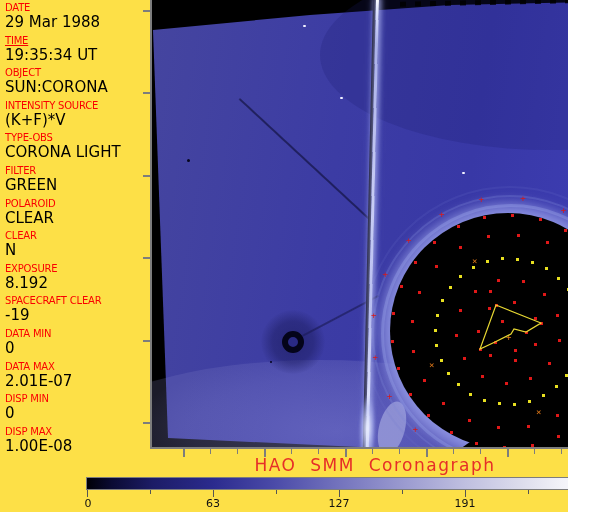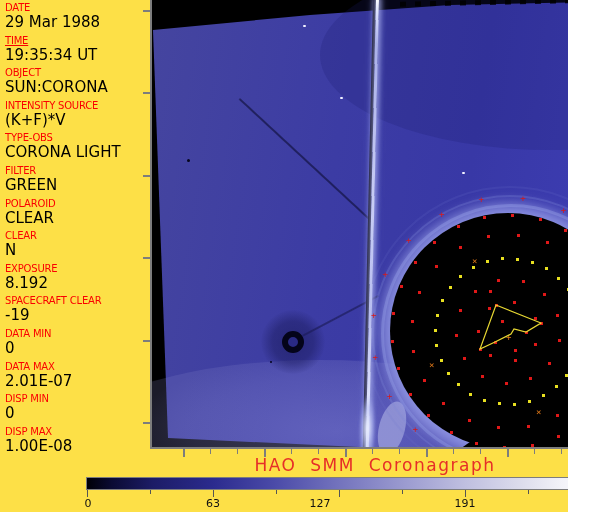--- a/index.html
+++ b/index.html
@@ -324,17 +324,17 @@
       <div class="cb-tick" style="left: 213px; top: 490px; height: 7px;"></div>
       <div class="cb-tick" style="left: 339px; top: 490px; height: 7px;"></div>
       <div class="cb-tick" style="left: 465px; top: 490px; height: 7px;"></div>
       <div class="cb-tick" style="left: 590px; top: 490px; height: 7px;"></div>
       <div class="cb-tick" style="left: 150px; top: 490px; height: 4px;"></div>
       <div class="cb-tick" style="left: 276px; top: 490px; height: 4px;"></div>
       <div class="cb-tick" style="left: 402px; top: 490px; height: 4px;"></div>
       <div class="cb-tick" style="left: 528px; top: 490px; height: 4px;"></div>
       <div class="cb-label" style="left: 88px;">0</div>
       <div class="cb-label" style="left: 213px;">63</div>
-      <div class="cb-label" style="left: 320px;">127</div>
+      <div class="cb-label" style="left: 339px;">127</div>
       <div class="cb-label" style="left: 465px;">191</div>
       <div class="cb-label" style="left: 578px;">255</div>
     </div>
 </div>
 
 </body></html>

